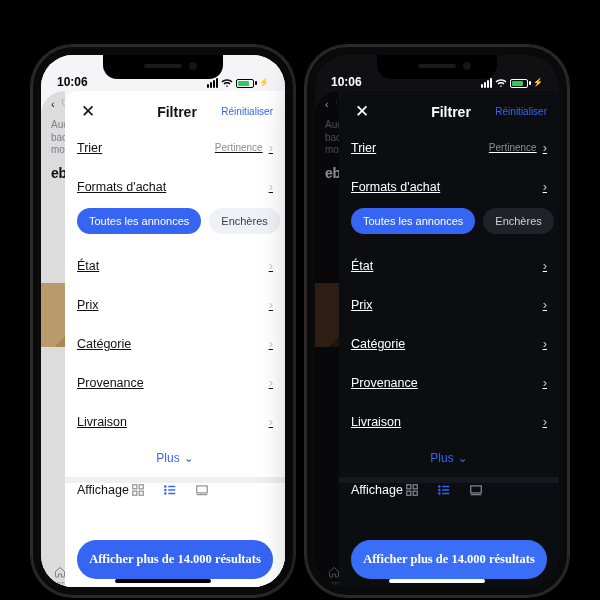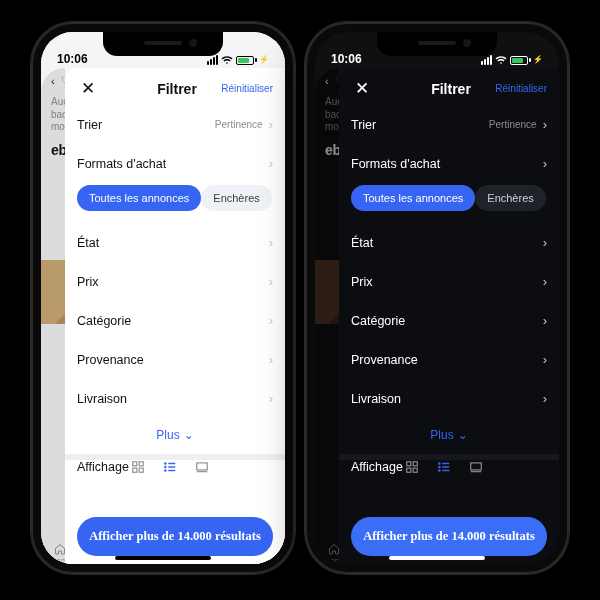--- a/index.html
+++ b/index.html
@@ -18,20 +18,21 @@
 
   
   .phone {
     position: relative;
     width: 264px;
     height: 552px;
     border-radius: 42px;
     background: #0a0a0a;
     padding: 10px;
     box-shadow: 0 0 0 1px #2b2b2b, inset 0 0 0 2px #2a2a2a, 0 18px 40px rgba(0,0,0,.6);
+    margin-top: 23px;
   }
   .screen {
     position: relative;
     width: 100%;
     height: 100%;
     border-radius: 32px;
     overflow: hidden;
     display:flex;
     flex-direction:column;
   }
@@ -133,27 +134,28 @@
   }
   .close{font-size:17px;line-height:1;padding:2px 4px;}
   .reset{font-size:10px;color:#3665f3;}
 
   .scroll{flex:1;overflow:hidden;}
   .row{
     display:flex;align-items:flex-end;justify-content:space-between;
     padding:12px 12px;
     border-bottom:0 solid var(--line);
     font-size:12.5px;
+    text-decoration:underline;
   }
   .row .chev{color:#c7c7cc;font-size:13px;margin-left:6px;}
   .row .val{color:var(--muted);font-size:10px;}
   .row .rgt{display:flex;align-items:center;}
 
   .pills{
-    display:flex;padding:2px 12px 12px;overflow:hidden;white-space:nowrap;align-items:flex-end;
+    display:flex;gap:8px;padding:2px 12px 12px;overflow:hidden;white-space:nowrap;align-items:flex-end;
   }
   .pill{
     flex:none;
     padding:7px 12px;
     border-radius:16px;
     font-size:11px;
     background:var(--pill-bg);
     color:var(--pill-text);
   }
   .pill.sel{background:#3665f3;color:#fff;}

